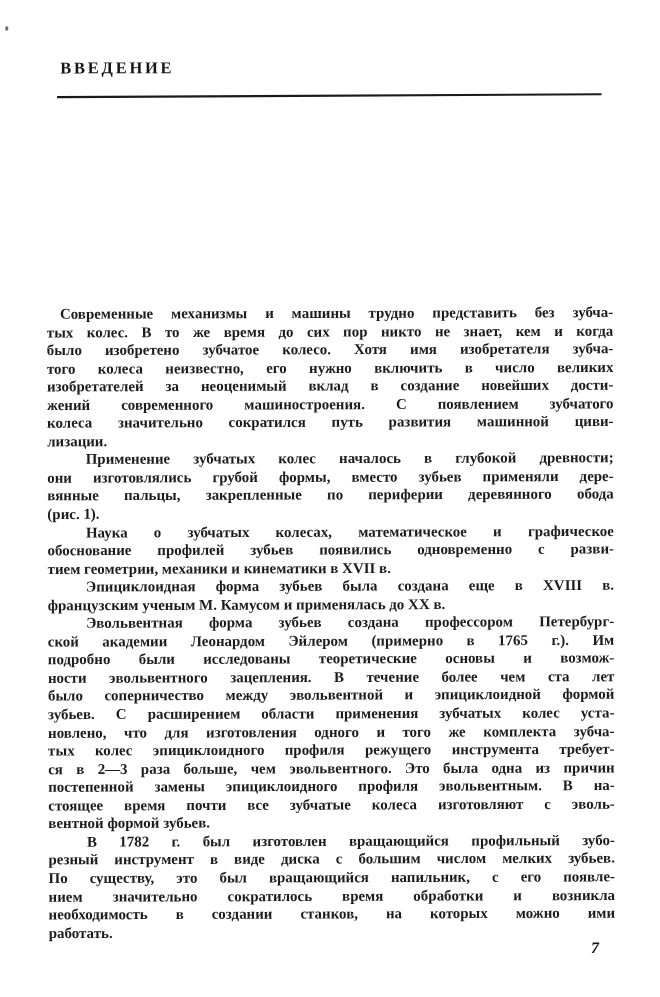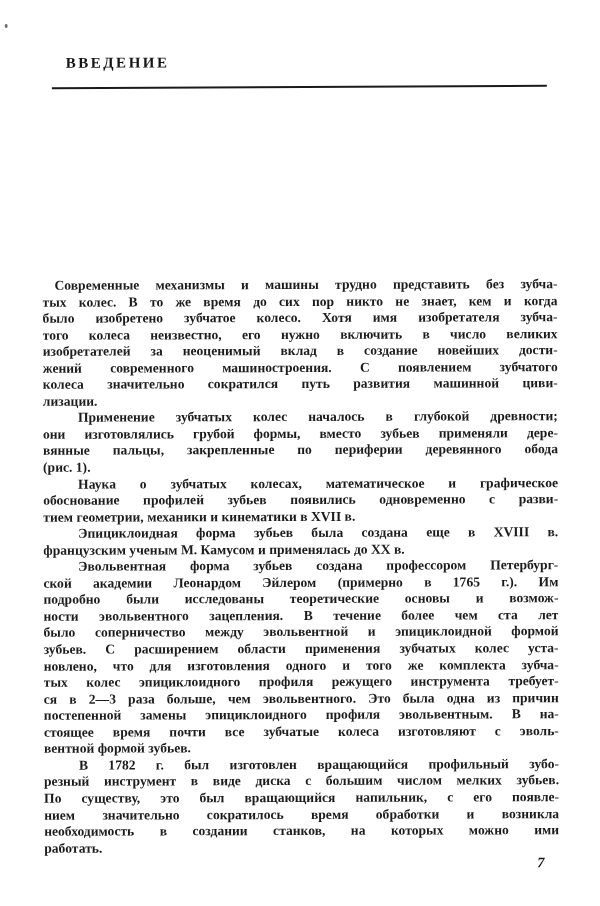--- a/index.html
+++ b/index.html
@@ -16,21 +16,21 @@
     font-family: "Liberation Serif", "DejaVu Serif", serif;
   }
   .sheet {
     position: absolute;
     inset: 0;
     transform: rotate(-0.18deg);
     transform-origin: 50% 50%;
   }
   .heading {
     position: absolute;
-    left: 67px;
+    left: 56px;
     top: 54px;
     font-size: 15px;
     font-weight: 700;
     letter-spacing: 2.5px;
     color: #151515;
     white-space: nowrap;
   }
   .rule {
     position: absolute;
     left: 53px;

